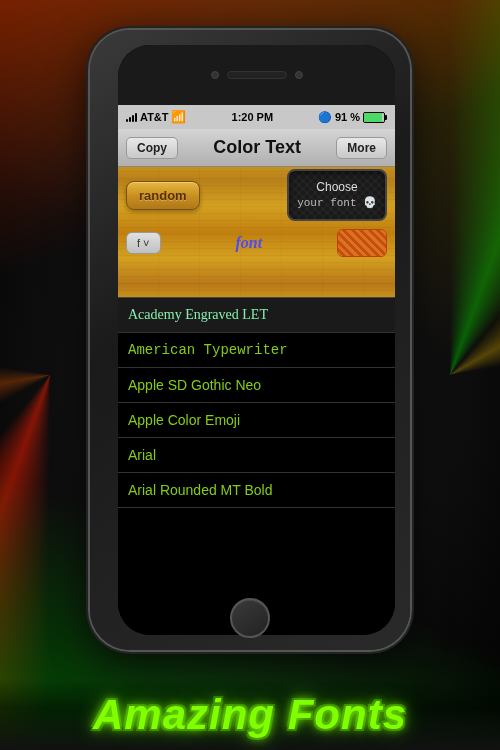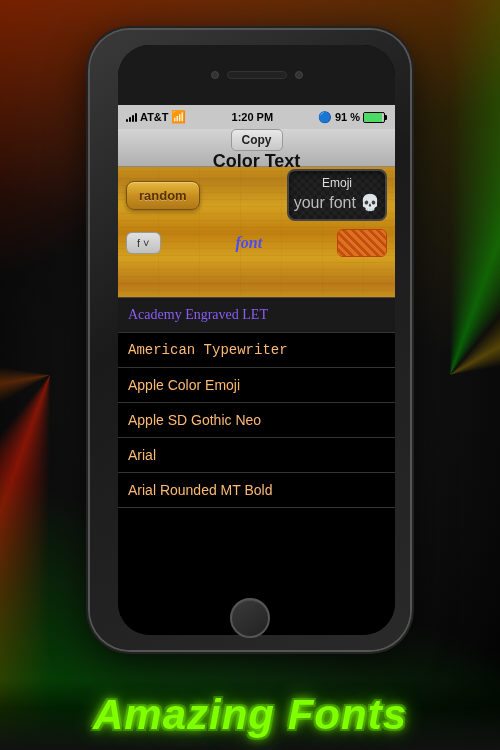--- a/index.html
+++ b/index.html
@@ -177,21 +177,20 @@
 
     
     .nav-bar {
       background: linear-gradient(180deg, #d4d4d4 0%, #b0b0b0 100%);
       height: 38px;
       display: flex;
       align-items: center;
       justify-content: space-between;
       padding: 0 8px;
       border-bottom: 1px solid #888;
-      flex-direction: column;
     }
 
     .nav-btn {
       background: linear-gradient(180deg, #e8e8e8 0%, #c8c8c8 100%);
       border: 1px solid #999;
       border-radius: 5px;
       padding: 3px 10px;
       font-size: 12px;
       font-weight: 600;
       color: #222;
@@ -333,21 +332,21 @@
 
     
     .font-list {
       background: #000;
       flex: 1;
     }
 
     .font-list-item {
       border-bottom: 1px solid #333;
       padding: 9px 10px;
-      color: #fdba74;
+      color: #84cc16;
       font-size: 14px;
     }
 
     .font-list-item:first-child {
       background: #1a1a1a;
       border-top: 1px solid #444;
     }
 
     .font-list-item.selected {
       background: #1c1c1c;
@@ -447,44 +446,44 @@
         <button class="nav-btn">Copy</button>
         <span class="nav-title">Color Text</span>
         <button class="nav-btn">More</button>
       </div>
 
       <div class="wood-area">
         <div class="wood-row1">
           <button class="wood-btn">random</button>
 
           <div class="font-display">
-            <span style="font-size:12px; color:#ddd;">Emoji</span>
-            <span style="font-size:16px; color:#bbb;">your font 💀</span>
+            <span style="font-size:12px; color:#ddd;">Choose</span>
+            <span style="font-size:11px; color:#bbb;font-family:Liberation Mono, monospace;">your font 💀</span>
           </div>
 
         </div>
 
         <div class="wood-row2">
           <div class="tab-btn">
             <span>f ˅</span>
           </div>
 
           <span class="font-tab-active">font</span>
 
           <div class="orange-btn">
             <div class="orange-btn-inner"></div>
           </div>
         </div>
       </div>
 
       <div class="font-list">
-        <div class="font-list-item selected" style="font-family: 'Academy Engraved LET', serif; color: #8b5cf6; background: #1a1a1a;">Academy Engraved LET</div>
+        <div class="font-list-item selected" style="font-family: 'Academy Engraved LET', serif; color: #86efac; background: #1a1a1a;">Academy Engraved LET</div>
         <div class="font-list-item" style="font-family: 'American Typewriter', 'Courier New', monospace;">American Typewriter</div>
+        <div class="font-list-item" style="font-family: 'Apple SD Gothic Neo', sans-serif;">Apple SD Gothic Neo</div>
         <div class="font-list-item" style="font-family: 'Apple Color Emoji', sans-serif;">Apple  Color  Emoji</div>
-        <div class="font-list-item" style="font-family: 'Apple SD Gothic Neo', sans-serif;">Apple SD Gothic Neo</div>
         <div class="font-list-item" style="font-family: Arial, sans-serif;">Arial</div>
         <div class="font-list-item" style="font-family: 'Arial Rounded MT Bold', Arial, sans-serif;">Arial Rounded MT Bold</div>
       </div>
 
     </div>
   </div>
 
   <div class="home-button"></div>
 </div>
 

